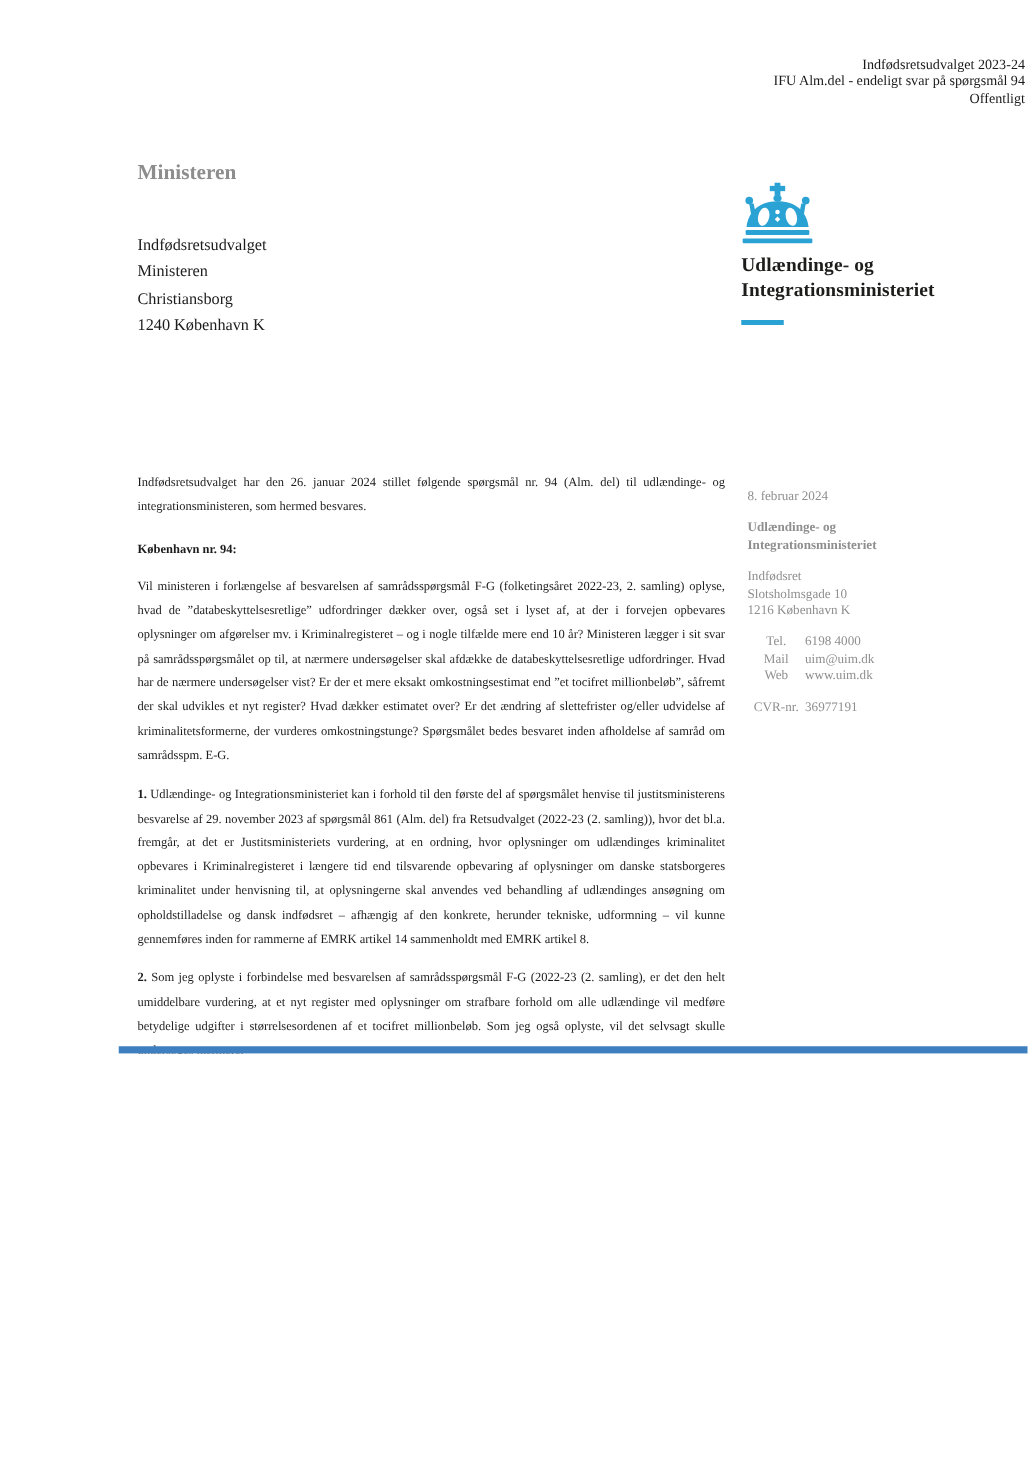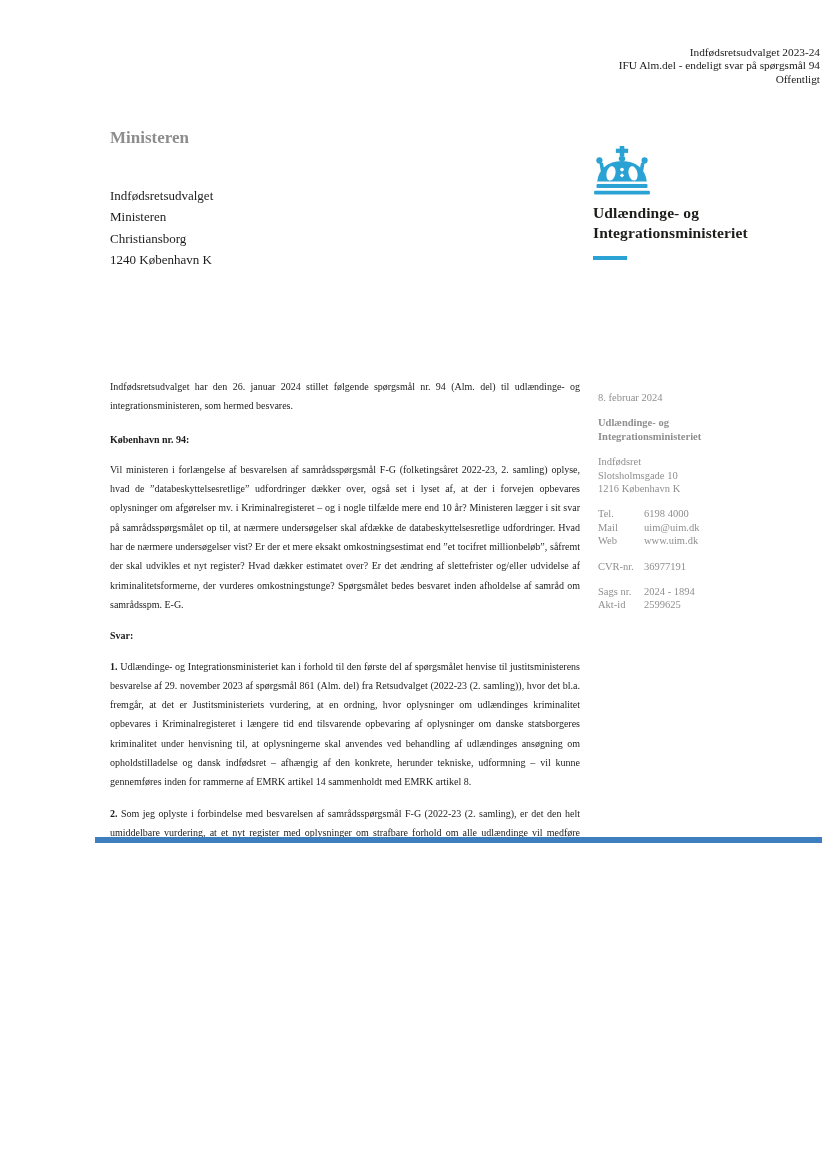--- a/index.html
+++ b/index.html
@@ -76,21 +76,21 @@
     left: 598px;
     top: 391px;
     width: 195px;
     font-size: 10.5px;
     line-height: 13.4px;
     color: #8f8f8f;
   }
   .sb-block { margin-bottom: 12px; }
   .sb-bold { font-weight: bold; }
   .sb-row { display: flex; }
-  .sb-label { width: 46px; flex: 0 0 46px; }
+  .sb-label { width: 46px; flex: 0 0 46px; text-align: center; }
 
   
   .footer {
     position: absolute;
     left: 102px;
     top: 1020px;
     display: flex;
     gap: 17px;
     font-size: 10.5px;
     color: #8b8b8b;
@@ -152,21 +152,20 @@
       <div>Udlændinge- og</div>
       <div>Integrationsministeriet</div>
     </div>
     <div class="logo-underline"></div>
   </div>
 
   <div class="main-col">
     <p class="para intro">Indfødsretsudvalget har den 26. januar 2024 stillet følgende spørgsmål nr. 94 (Alm. del) til udlændinge- og integrationsministeren, som hermed besvares.</p>
     <p class="subhead">København nr. 94:</p>
     <p class="para">Vil ministeren i forlængelse af besvarelsen af samrådsspørgsmål F-G (folketingsåret 2022-23, 2. samling) oplyse, hvad de ”databeskyttelsesretlige” udfordringer dækker over, også set i lyset af, at der i forvejen opbevares oplysninger om afgørelser mv. i Kriminalregisteret – og i nogle tilfælde mere end 10 år? Ministeren lægger i sit svar på samrådsspørgsmålet op til, at nærmere undersøgelser skal afdække de databeskyttelsesretlige udfordringer. Hvad har de nærmere undersøgelser vist? Er der et mere eksakt omkostningsestimat end ”et tocifret millionbeløb”, såfremt der skal udvikles et nyt register? Hvad dækker estimatet over? Er det ændring af slettefrister og/eller udvidelse af kriminalitetsformerne, der vurderes omkostningstunge? Spørgsmålet bedes besvaret inden afholdelse af samråd om samrådsspm. E-G.</p>
-    <p class="subhead">Svar:</p>
     <p class="para"><span class="marker">1.</span><span> Udlændinge- og Integrationsministeriet kan i forhold til den første del af spørgsmålet henvise til justitsministerens besvarelse af 29. november 2023 af spørgsmål 861 (Alm. del) fra Retsudvalget (2022-23 (2. samling)), hvor det bl.a. fremgår, at det er Justitsministeriets vurdering, at en ordning, hvor oplysninger om udlændinges kriminalitet opbevares i Kriminalregisteret i længere tid end tilsvarende opbevaring af oplysninger om danske statsborgeres kriminalitet under henvisning til, at oplysningerne skal anvendes ved behandling af udlændinges ansøgning om opholdstilladelse og dansk indfødsret – afhængig af den konkrete, herunder tekniske, udformning – vil kunne gennemføres inden for rammerne af EMRK artikel 14 sammenholdt med EMRK artikel 8.</span></p>
     <p class="para"><span class="marker">2.</span><span> Som jeg oplyste i forbindelse med besvarelsen af samrådsspørgsmål F-G (2022-23 (2. samling), er det den helt umiddelbare vurdering, at et nyt register med oplysninger om strafbare forhold om alle udlændinge vil medføre betydelige udgifter i størrelsesordenen af et tocifret millionbeløb. Som jeg også oplyste, vil det selvsagt skulle undersøges nærmere.</span></p>
   </div>
 
   <div class="sidebar">
     <div class="sb-block">8. februar 2024</div>
     <div class="sb-block sb-bold">
       <div>Udlændinge- og</div>
       <div>Integrationsministeriet</div>
     </div>
@@ -188,30 +187,20 @@
         <span class="sb-label">Web</span>
         <span>www.uim.dk</span>
       </div>
     </div>
     <div class="sb-block">
       <div class="sb-row">
         <span class="sb-label">CVR-nr.</span>
         <span>36977191</span>
       </div>
     </div>
-    <div class="sb-block">
-      <div class="sb-row">
-        <span class="sb-label">Sags nr.</span>
-        <span>2024 - 1894</span>
-      </div>
-      <div class="sb-row">
-        <span class="sb-label">Akt-id</span>
-        <span>2599625</span>
-      </div>
-    </div>
   </div>
 
   <div class="footer">
     <span>Side</span>
     <span class="page-num">5/2</span>
   </div>
 
   <div class="bottom-bar"></div>
 
 </div>

